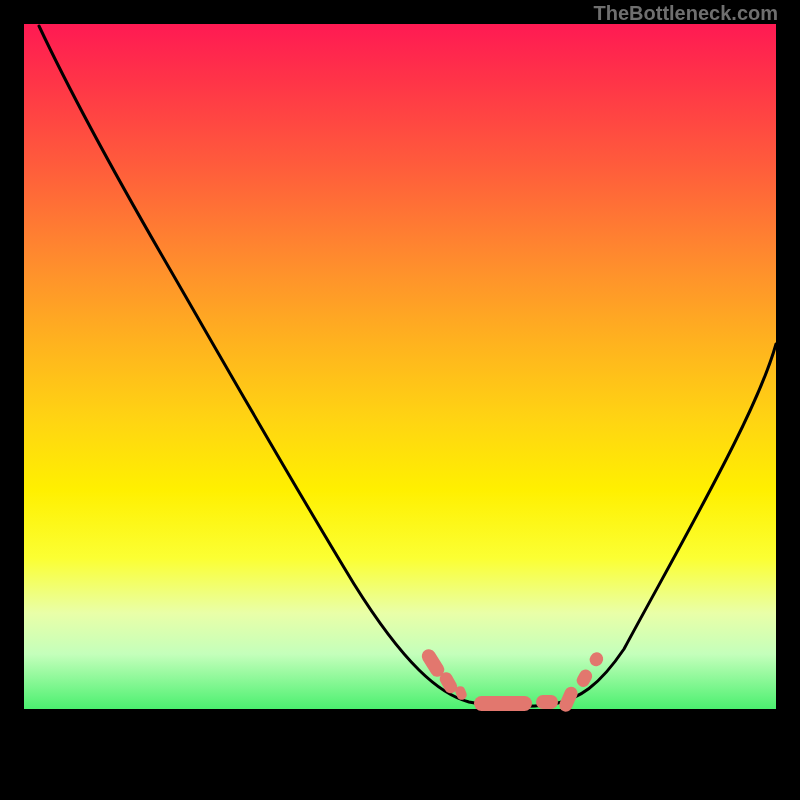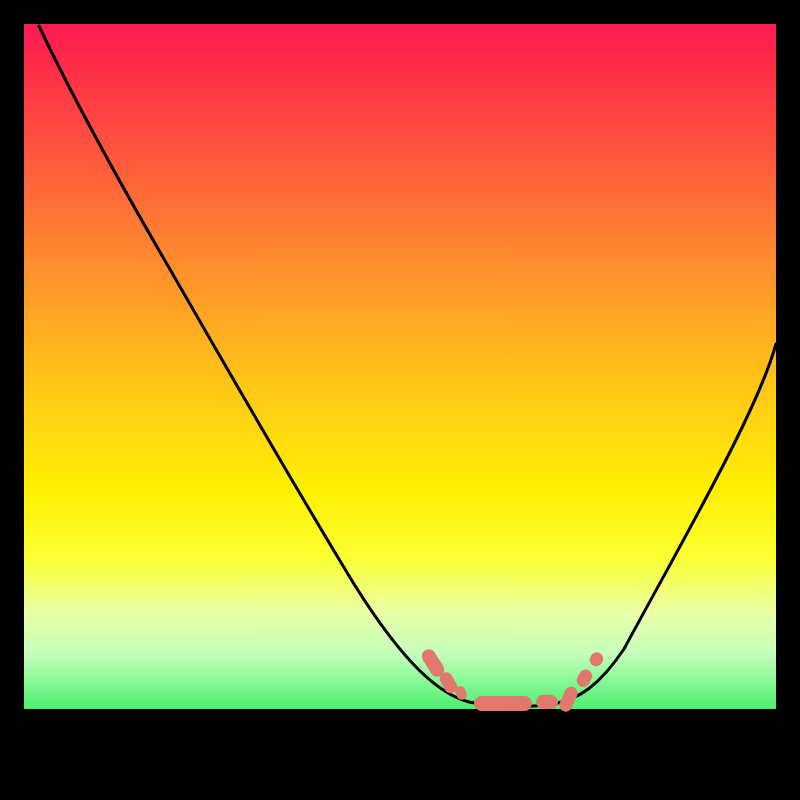--- a/index.html
+++ b/index.html
@@ -44,13 +44,14 @@
       <rect class="blob" x="418" y="648" width="13" height="22" rx="6.5" transform="rotate(-30 424 659)"></rect>
       <rect class="blob" x="432" y="662" width="10" height="14" rx="5" transform="rotate(-22 437 669)"></rect>
       <rect class="blob" x="450" y="672" width="58" height="15" rx="7.5"></rect>
       <rect class="blob" x="512" y="671" width="22" height="14" rx="7"></rect>
       <rect class="blob" x="538" y="662" width="13" height="26" rx="6.5" transform="rotate(24 544 675)"></rect>
       <rect class="blob" x="554" y="645" width="13" height="18" rx="6.5" transform="rotate(30 560 654)"></rect>
       <rect class="blob" x="566" y="628" width="13" height="14" rx="6.5" transform="rotate(32 572 635)"></rect>
     </g>
   </svg>
 
+  <div class="watermark">TheBottleneck.com</div>
 </div>
 
 </body></html>

